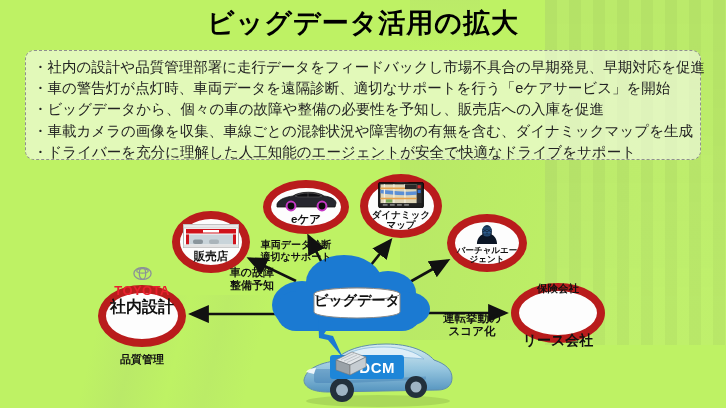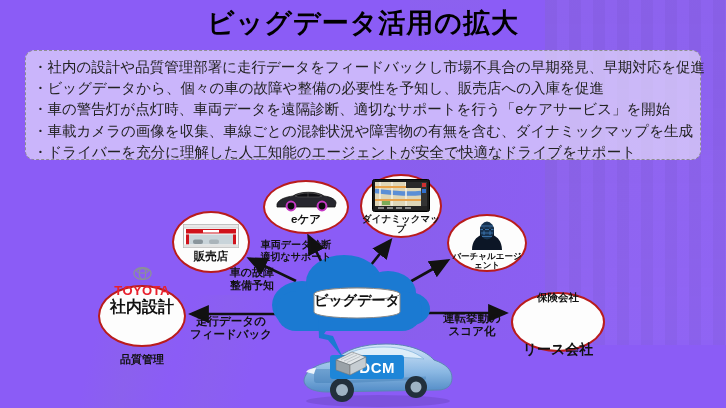--- a/index.html
+++ b/index.html
@@ -1,17 +1,17 @@
 <!DOCTYPE html>
 <html><head>
 <meta charset="utf-8">
 <style>
   html,body{margin:0;padding:0;}
   body{font-family:"Liberation Sans","DejaVu Sans",sans-serif;}
-  #stage{position:relative;width:726px;height:408px;background:#8b5cf6;overflow:hidden;}
+  #stage{position:relative;width:726px;height:408px;background:#bef264;overflow:hidden;}
 
   
   .bg{position:absolute;pointer-events:none;}
   .bg-city{left:545px;top:0;width:181px;height:345px;
     background:
       repeating-linear-gradient(90deg, rgba(110,112,118,.20) 0 12px, rgba(205,206,210,.10) 12px 24px),
       linear-gradient(180deg, rgba(130,132,138,.18) 0%, rgba(200,202,206,.05) 90%);
     opacity:.38;}
   .bg-mid{left:400px;top:150px;width:326px;height:190px;
     background:linear-gradient(100deg, rgba(120,122,128,.16) 10%, rgba(220,220,224,.04) 70%);
@@ -25,21 +25,21 @@
   .title{position:absolute;left:0;top:5px;width:100%;text-align:center;
     font-size:27px;font-weight:700;color:#000;letter-spacing:1px;}
 
   .bullet-box{position:absolute;left:25px;top:50px;width:676px;height:110px;
     border:1.5px dashed #8f8f8f;border-radius:9px;box-sizing:border-box;
     padding:6px 6px 0 7px;background:rgba(255,255,255,.55);}
   .bullet{font-size:14.5px;line-height:21.2px;color:#222;white-space:nowrap;}
 
   
   .abs{position:absolute;}
-  .node{position:absolute;border:2px solid #b91c1c;border-radius:50%;
+  .node{position:absolute;border:8px solid #b91c1c;border-radius:50%;
     background:#fdfdfd;box-sizing:border-box;display:flex;flex-direction:column;
     align-items:center;justify-content:center;z-index:3;}
   .nlabel{font-weight:700;color:#111;text-align:center;line-height:1.05;margin-top:40px;}
 
   .elabel{position:absolute;z-index:3;text-align:center;font-weight:700;color:#111;}
   .elabel span{display:block;}
 
   .cloud-wrap{z-index:3;}
   .cyl-wrap{z-index:4;}
   .cyl-label{position:absolute;left:0;top:7px;width:100%;text-align:center;
@@ -58,22 +58,22 @@
 
   <div class="bg bg-city"></div>
   <div class="bg bg-mid"></div>
   <div class="bg bg-road"></div>
   <div class="bg bg-top"></div>
 
   <div class="title">ビッグデータ活用の拡大</div>
 
   <div class="bullet-box">
     <div class="bullet">・社内の設計や品質管理部署に走行データをフィードバックし市場不具合の早期発見、早期対応を促進</div>
+    <div class="bullet">・車の警告灯が点灯時、車両データを遠隔診断、適切なサポートを行う「eケアサービス」を開始</div>
     <div class="bullet">・ビッグデータから、個々の車の故障や整備の必要性を予知し、販売店への入庫を促進</div>
-    <div class="bullet">・車の警告灯が点灯時、車両データを遠隔診断、適切なサポートを行う「eケアサービス」を開始</div>
     <div class="bullet">・車載カメラの画像を収集、車線ごとの混雑状況や障害物の有無を含む、ダイナミックマップを生成</div>
     <div class="bullet">・ドライバーを充分に理解した人工知能のエージェントが安全で快適なドライブをサポート</div>
   </div>
 
   <svg class="abs" style="left:0;top:0;z-index:1;" width="726" height="408" viewBox="0 0 726 408">
     <defs>
       <marker id="ah" markerWidth="9" markerHeight="8" refX="6.5" refY="3.5" orient="auto">
         <path d="M0,0 L8,3.5 L0,7 z" fill="#111"></path>
       </marker>
     </defs>
@@ -187,21 +187,21 @@
       <g stroke="#4a90d9" stroke-width="0.7" opacity="0.9">
         <path d="M11,9 H23 M10.5,12.5 H23.5 M11,16 H23 M12,19.5 H22"></path>
         <path d="M14,10.5 V18 M20,10.5 V18"></path>
       </g>
       <circle cx="14" cy="12.5" r="1" fill="#0a1422"></circle>
       <circle cx="20" cy="12.5" r="1" fill="#0a1422"></circle>
     </svg>
     <div class="nlabel" style="font-size:8.5px;margin-top:2px;">バーチャルエージェント</div>
   </div>
 
-  <div class="node" style="left:511px;top:292px;width:94px;height:60px;">
+  <div class="node" style="left:511px;top:283px;width:94px;height:60px;">
     <svg width="44" height="26" viewBox="0 0 44 26">
       <polygon points="36,0 38.5,4 43.5,2 40.5,6.5 44,10.5 38.8,9 37.5,14 35,9.5 30,11 33,6.8 29.5,2.5 34.2,4" fill="#ffd23c" stroke="#e8960a" stroke-width="0.8"></polygon>
       <path d="M5,10 C5,6.5 9,5 19,5 C29,5 33,6.5 33,10 L33,22 C33,24 31.5,25 29.5,25 L8.5,25 C6.5,25 5,24 5,22 z" fill="#e03131"></path>
       <path d="M8.5,8 C12,6.8 26,6.8 29.5,8 L28.5,12.5 L9.5,12.5 z" fill="#aadcf0"></path>
       <ellipse cx="9.5" cy="16.5" rx="2.3" ry="1.7" fill="#fff6cf"></ellipse>
       <ellipse cx="28.5" cy="16.5" rx="2.3" ry="1.7" fill="#fff6cf"></ellipse>
       <rect x="7" y="19.5" width="24" height="2.8" rx="1.4" fill="#a81f1f"></rect>
     </svg>
     <div class="nlabel" style="font-size:10.5px;line-height:12px;margin-top:1px;">保険会社</div>
     <div class="nlabel" style="font-size:14px;line-height:12px;">リース会社</div>
@@ -223,24 +223,20 @@
   </div>
 
   <div class="elabel" style="left:212px;top:266px;width:80px;font-size:11px;line-height:12.5px;">
     <span>車の故障</span>
     <span>整備予知</span>
   </div>
   <div class="elabel" style="left:246px;top:239px;width:100px;font-size:10px;line-height:11.5px;">
     <span>車両データ診断</span>
     <span>適切なサポート</span>
   </div>
-  <div class="elabel" style="left:181px;top:315px;width:100px;font-size:11.5px;line-height:13px;">
-    <span>走行データの</span>
-    <span>フィードバック</span>
-  </div>
   <div class="elabel" style="left:427px;top:312px;width:90px;font-size:11.5px;line-height:13px;">
     <span>運転挙動の</span>
     <span>スコア化</span>
   </div>
 
   <div class="dcm-badge">
     <span>DCM</span>
   </div>
   <svg class="abs" style="left:332px;top:348px;z-index:6;" width="38" height="30" viewBox="0 0 38 30">
     <polygon points="4,12 20,4 34,9 18,17" fill="#e2e6e9" stroke="#777" stroke-width="0.6"></polygon>

